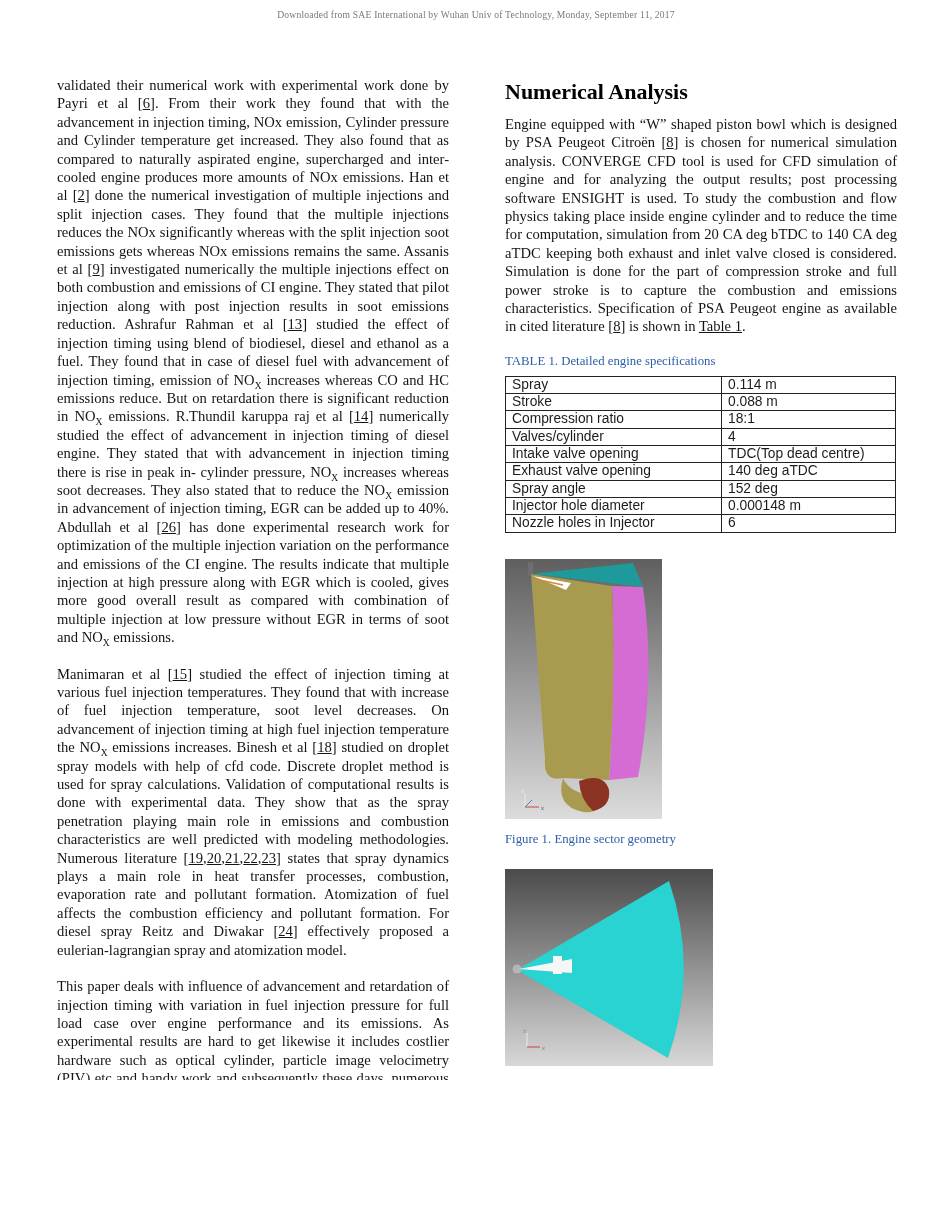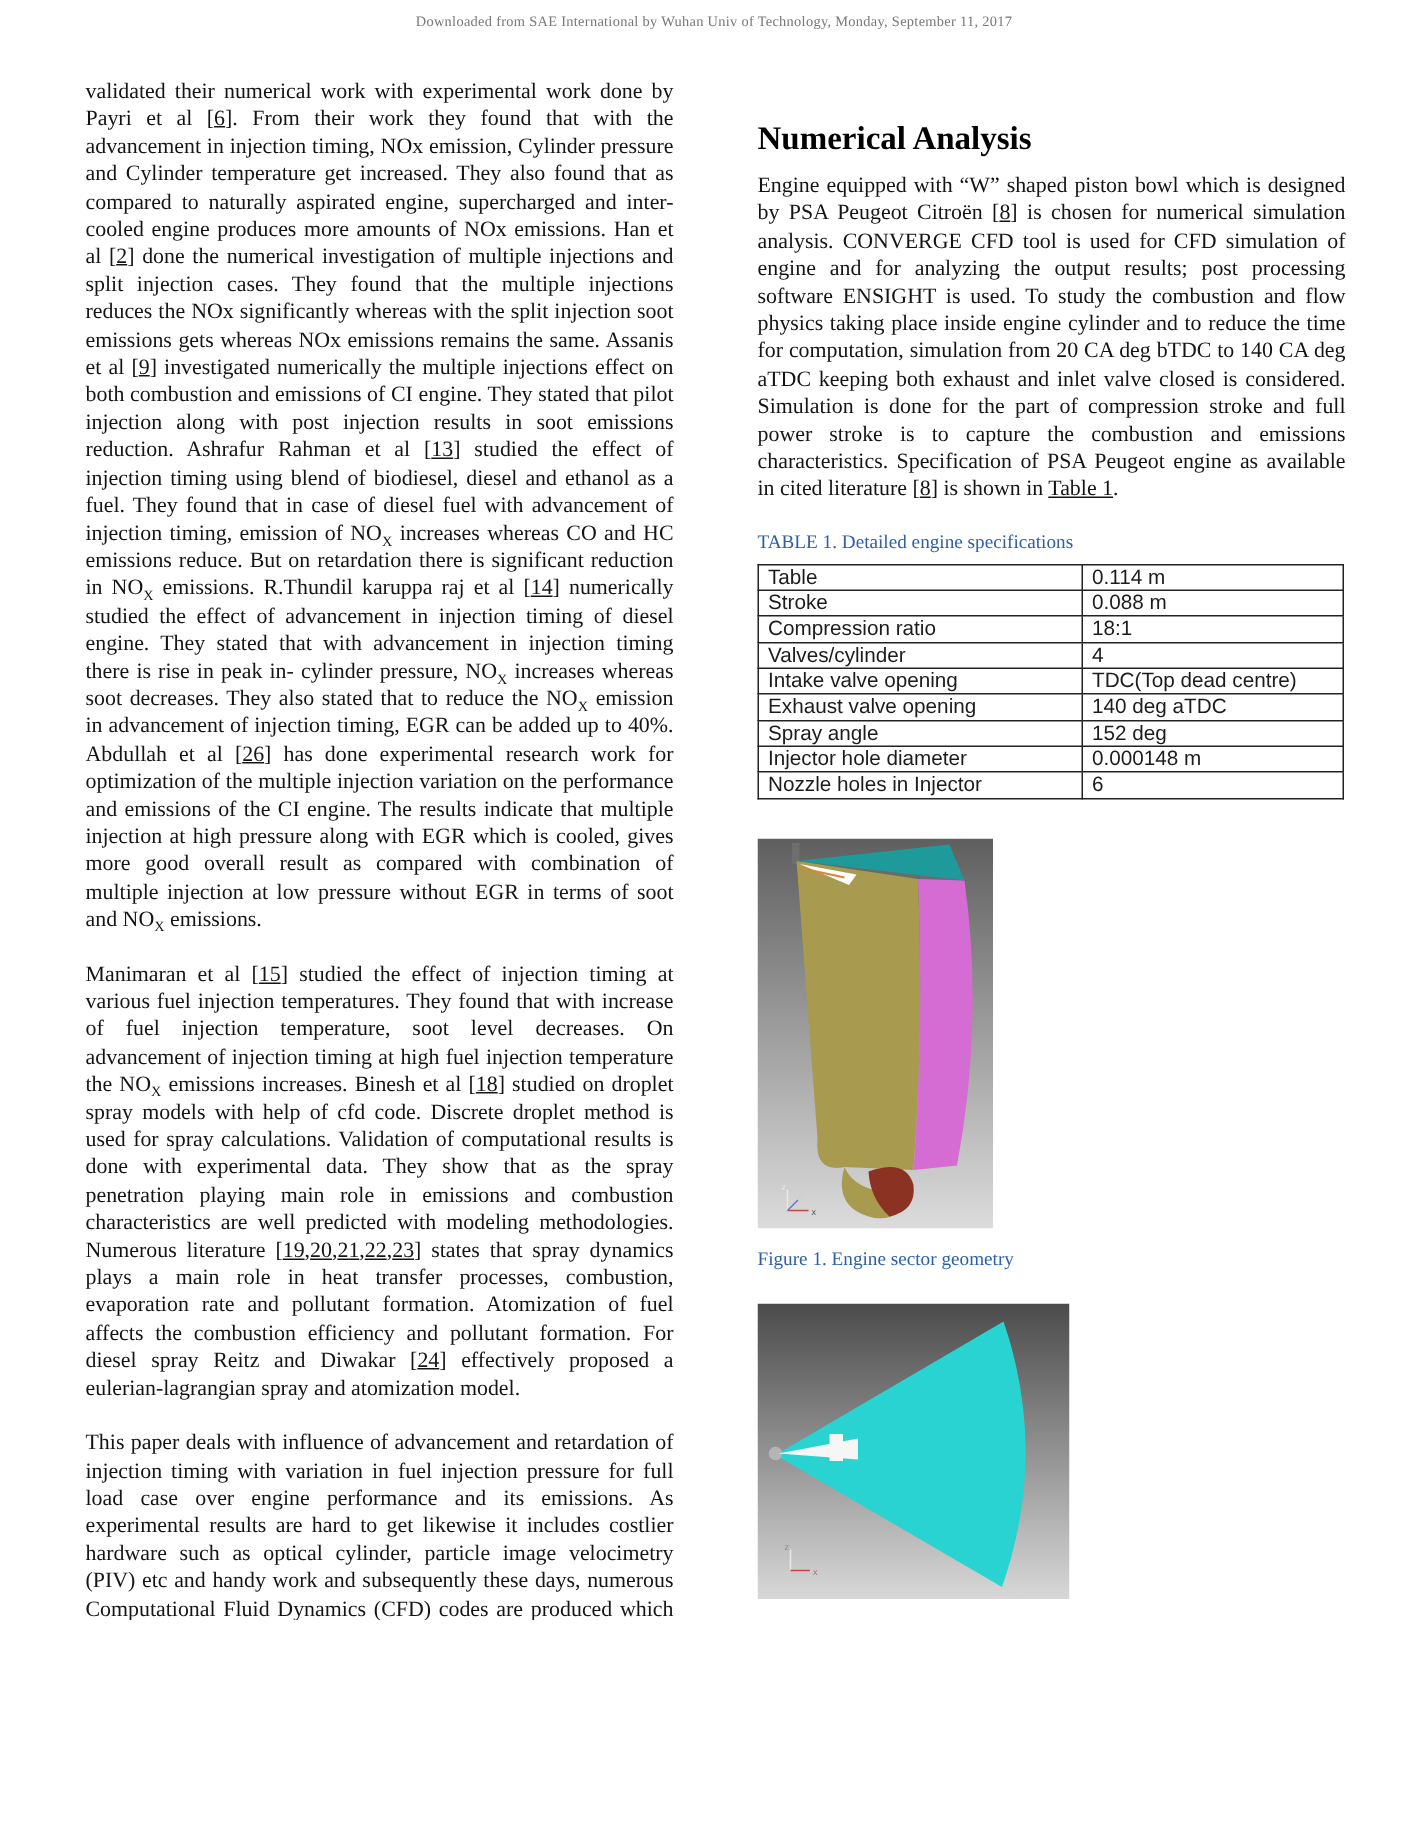--- a/index.html
+++ b/index.html
@@ -1,21 +1,21 @@
 <!DOCTYPE html>
 <html><head>
 <meta charset="utf-8">
 <style>
   html,body{margin:0;padding:0;background:#ffffff;}
   .page{position:relative;width:952px;height:1080px;background:#ffffff;overflow:hidden;
         font-family:"Liberation Serif", serif;color:#141414;}
   .prov-header{position:absolute;top:9px;left:0;right:0;text-align:center;
         font-size:9.6px;color:#787878;letter-spacing:.2px;}
   .col{position:absolute;top:52px;width:392px;}
-  .col-left{left:57px;}
+  .col-left{left:57px;margin-top:24px;}
   .col-right{left:505px;}
   p.body{margin:0 0 18px 0;font-size:14.6px;line-height:18.4px;text-align:justify;}
   p.body:last-child{margin-bottom:0;}
   sub{font-size:9.5px;line-height:0;}
   a.ref{color:#141414;text-decoration:underline;cursor:pointer;}
   h2.section{margin:27px 0 10px 0;font-size:22px;font-weight:bold;color:#000;}
   .tbl-caption{margin:16px 0 7px 0;font-size:12.8px;color:#2b5fa8;}
   table.specs{border-collapse:collapse;width:391px;table-layout:fixed;
         font-family:"Liberation Sans", sans-serif;font-size:13.8px;color:#1c1c1c;}
   table.specs td{border:1.5px solid #222;padding:1px 6px;height:14.3px;line-height:14.3px;
@@ -44,21 +44,21 @@
 
     <h2 class="section">Numerical Analysis</h2>
 
     <p class="body">Engine equipped with “W” shaped piston bowl which is designed by PSA Peugeot Citroën [<a class="ref">8</a>] is chosen for numerical simulation analysis. CONVERGE CFD tool is used for CFD simulation of engine and for analyzing the output results; post processing software ENSIGHT is used. To study the combustion and flow physics taking place inside engine cylinder and to reduce the time for computation, simulation from 20 CA deg bTDC to 140 CA deg aTDC keeping both exhaust and inlet valve closed is considered. Simulation is done for the part of compression stroke and full power stroke is to capture the combustion and emissions characteristics. Specification of PSA Peugeot engine as available in cited literature [<a class="ref">8</a>] is shown in <a class="ref">Table 1</a>.</p>
 
     <div class="tbl-caption">TABLE 1. Detailed engine specifications</div>
 
     <table class="specs">
       <tbody>
           <tr>
-            <td>Table</td>
+            <td>Spray</td>
             <td>0.114 m</td>
           </tr>
           <tr>
             <td>Stroke</td>
             <td>0.088 m</td>
           </tr>
           <tr>
             <td>Compression ratio</td>
             <td>18:1</td>
           </tr>

